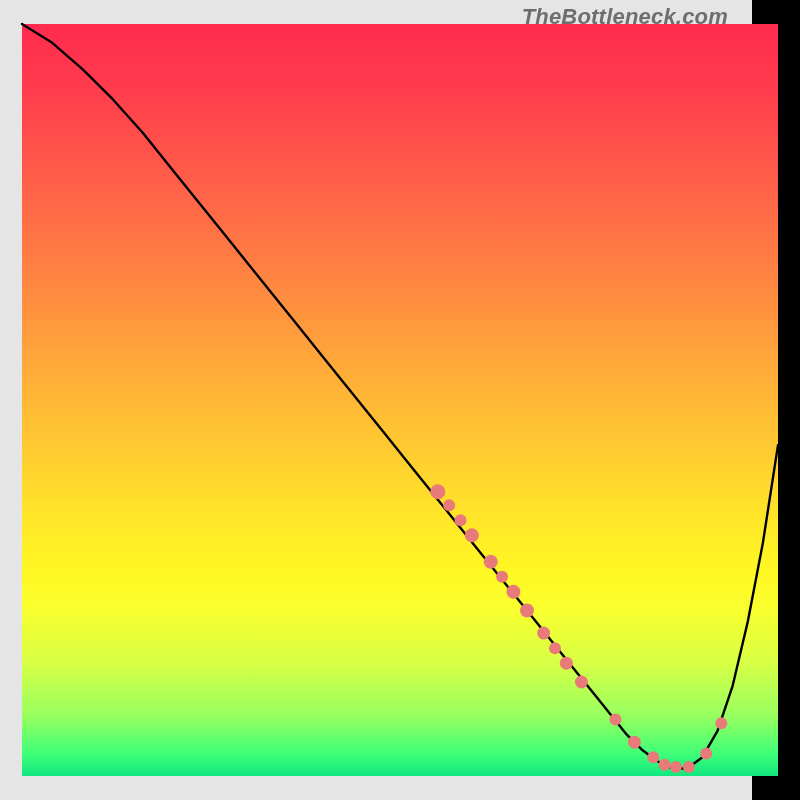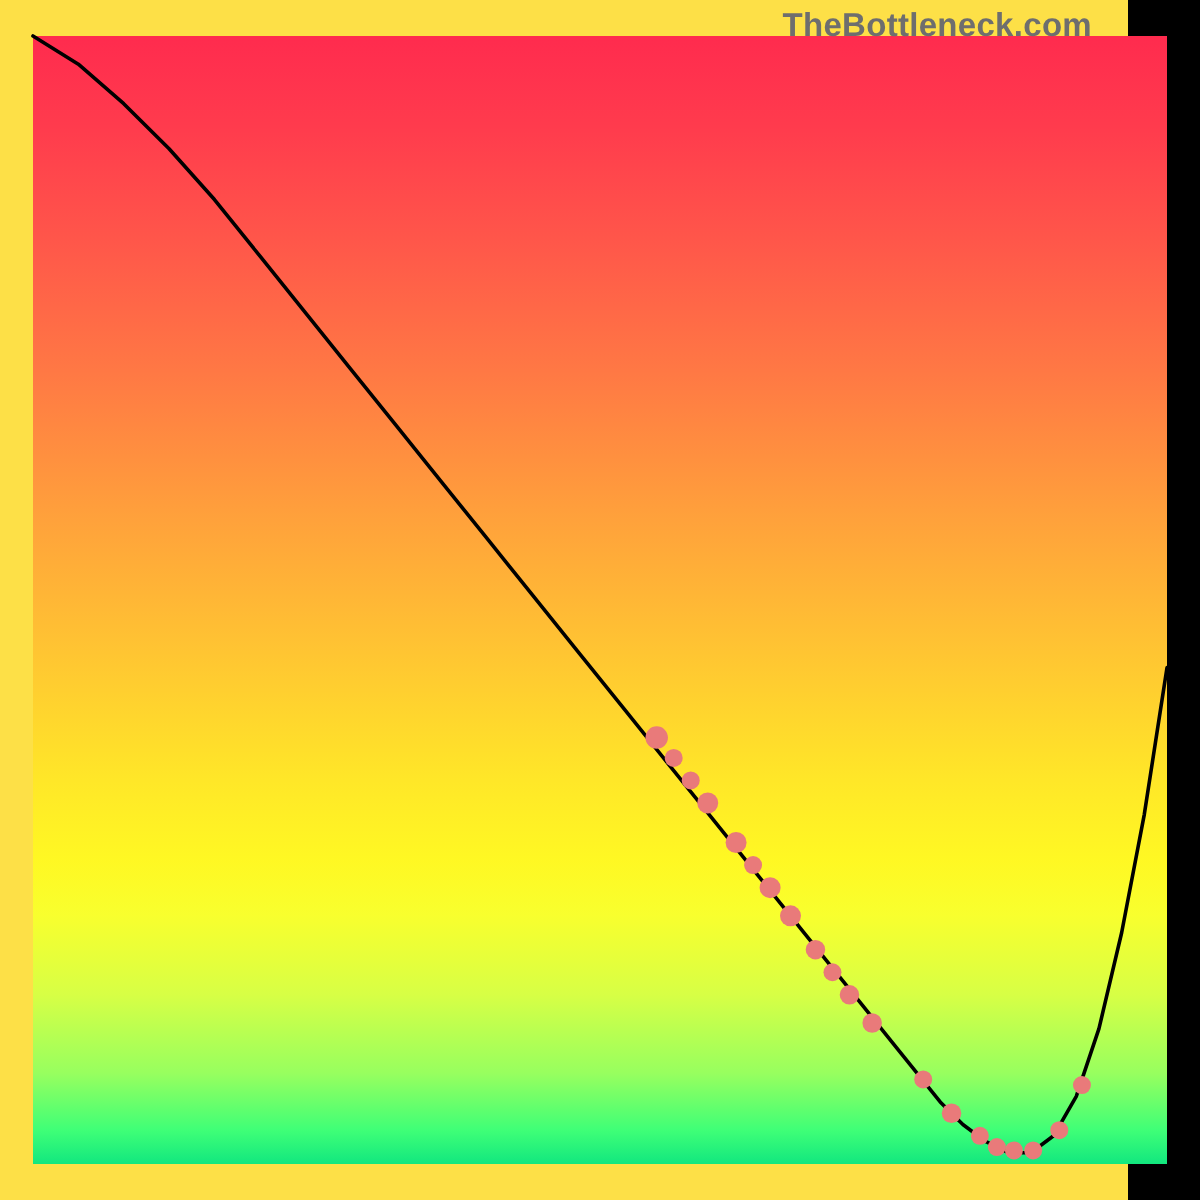--- a/index.html
+++ b/index.html
@@ -8,21 +8,22 @@
     width: 800px;
     height: 800px;
     background: #000;
     font-family: Arial, Helvetica, sans-serif;
     overflow: hidden;
   }
   .stage {
     position: relative;
     width: 752px;
     height: 800px;
-    background: #fde047;
+    background: #e5e5e5;
+    font-style: italic;
   }
   .plot {
     position: absolute;
     left: 22px;
     top: 24px;
     width: 756px;
     height: 752px;
   }
   .gradient {
     position: absolute;

